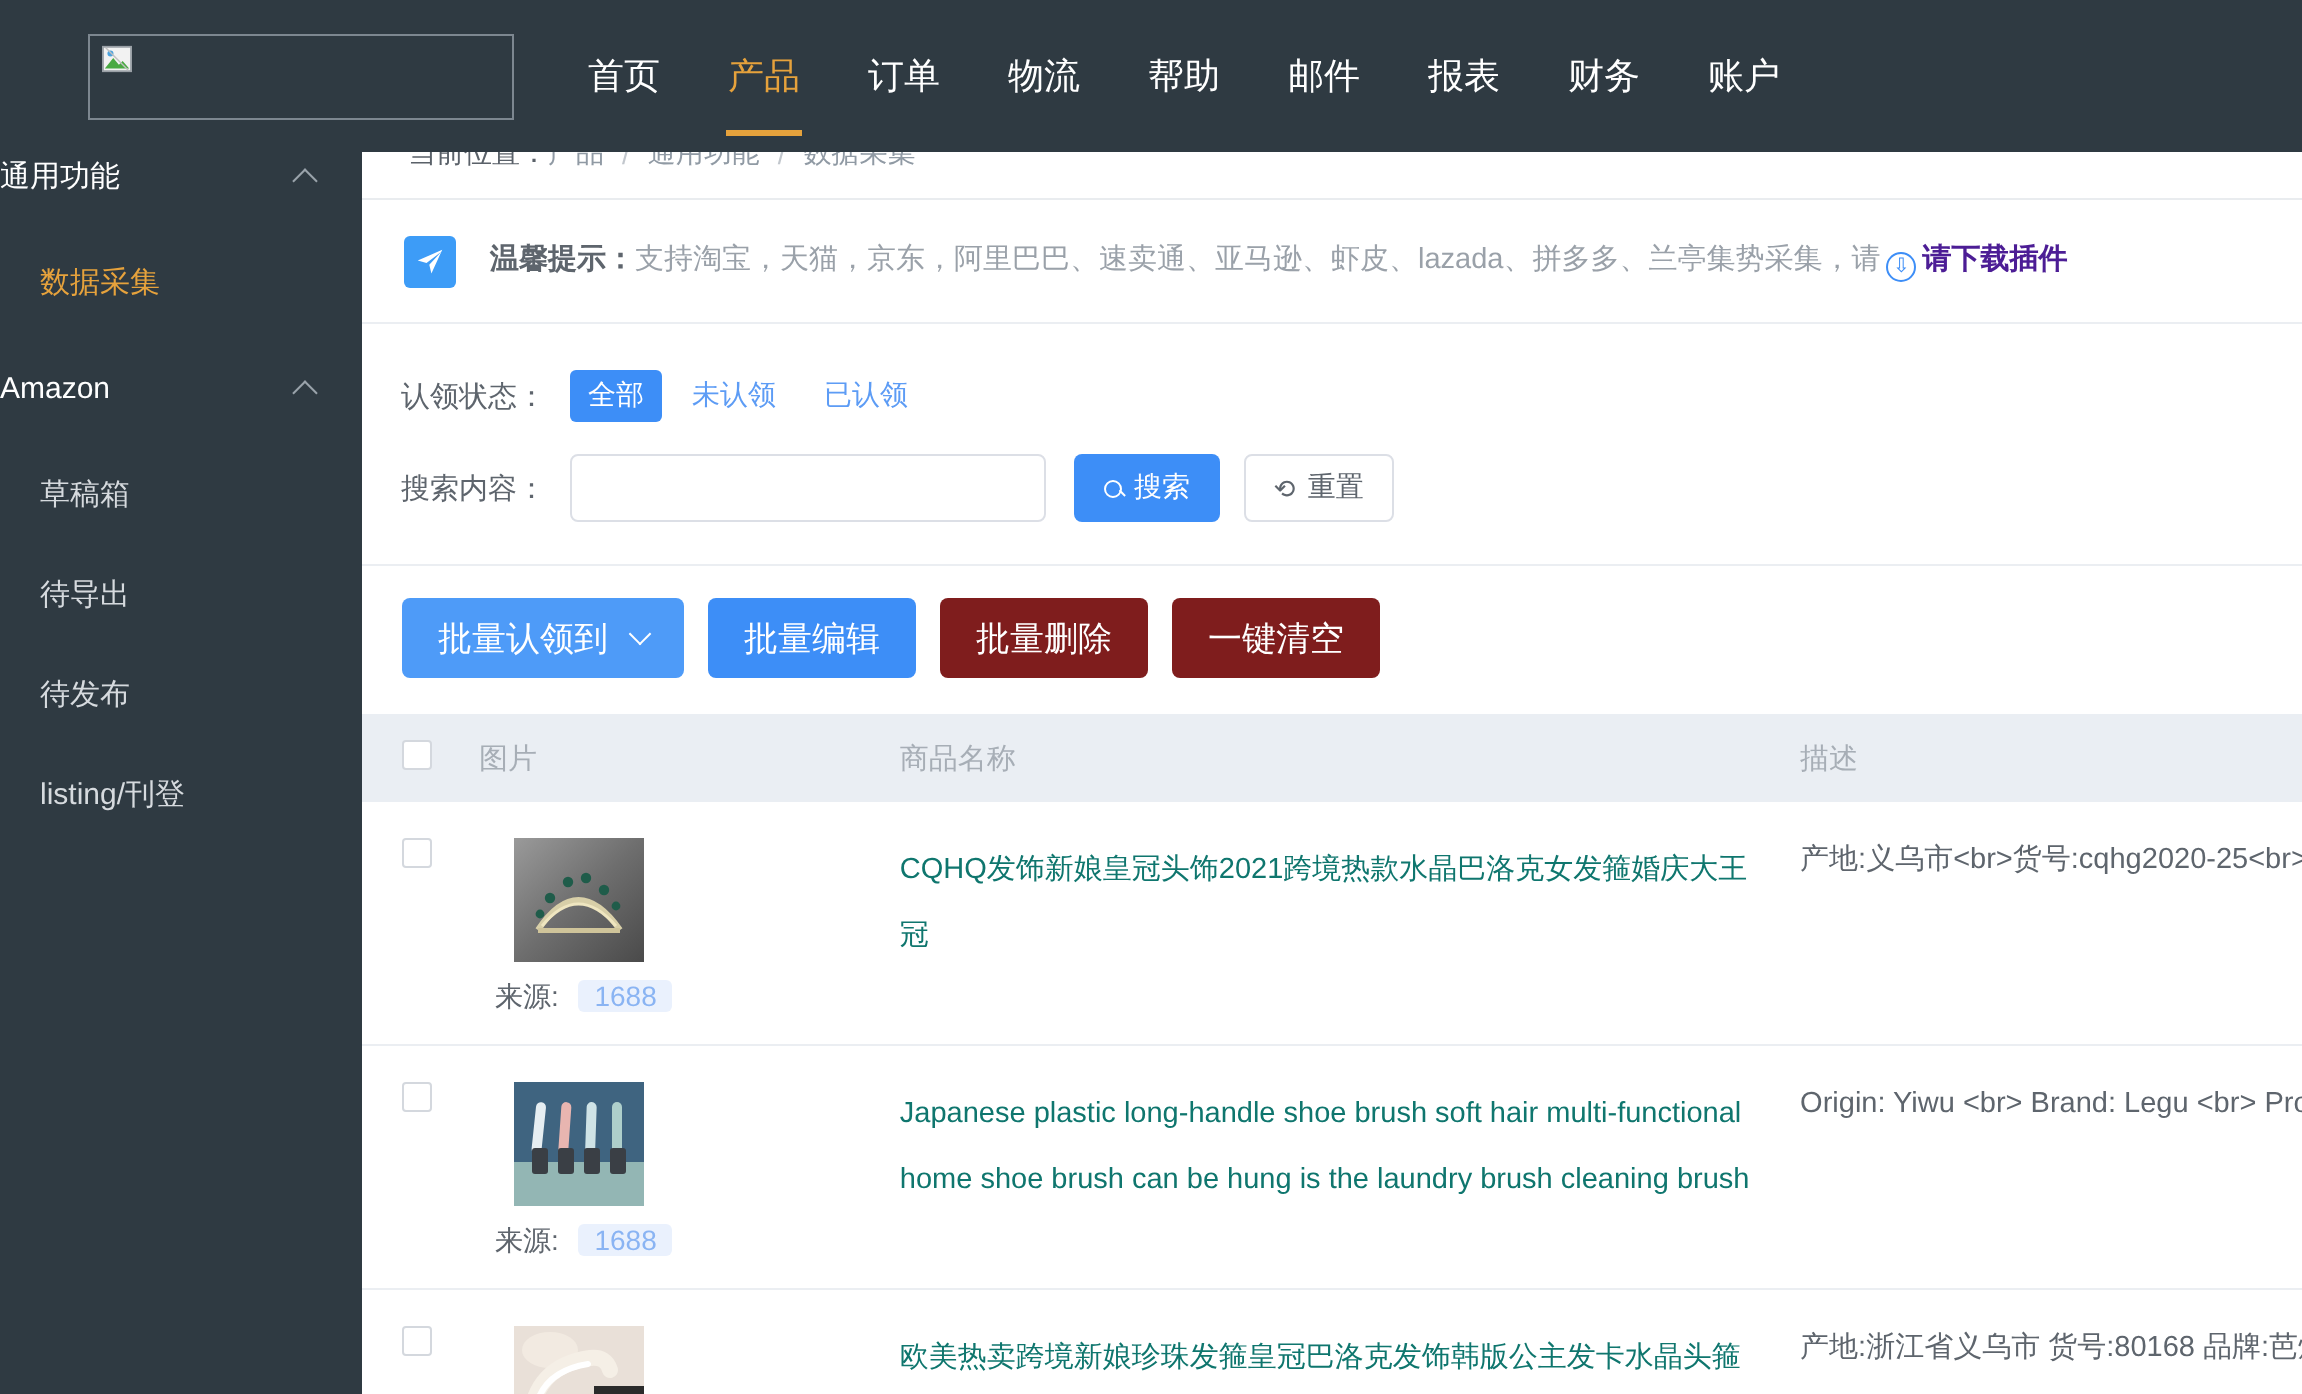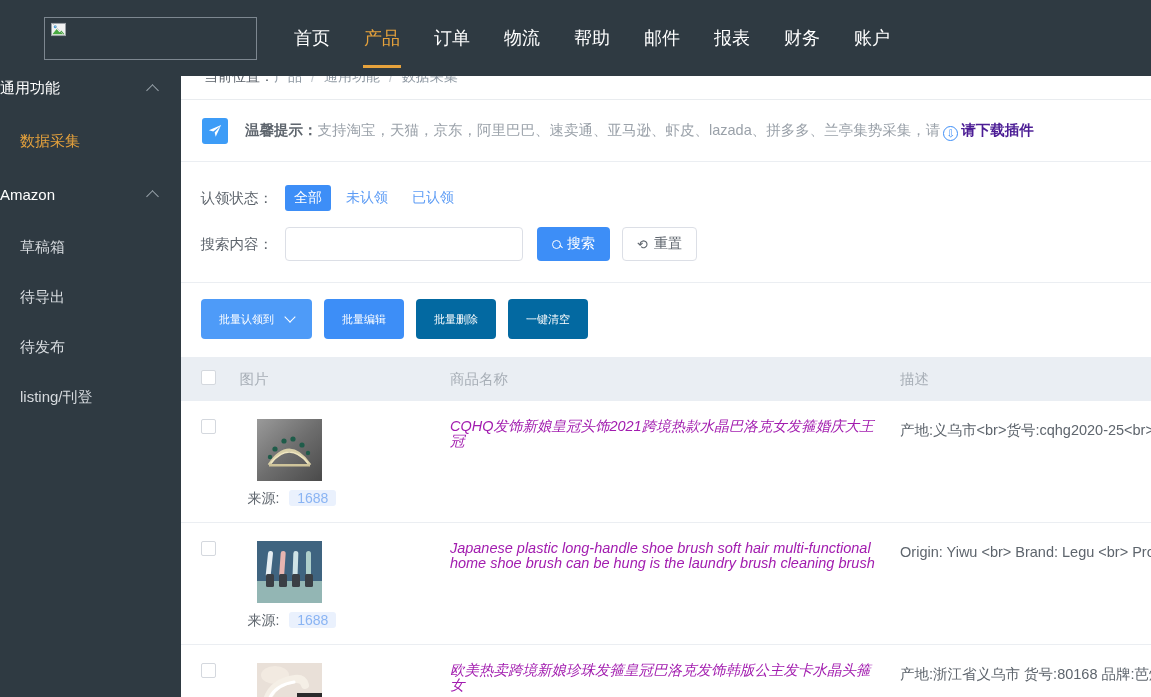--- a/index.html
+++ b/index.html
@@ -131,27 +131,27 @@
   }
   .mag::after {
     content: ""; position: absolute; width: 4px; height: 1.4px; background: currentColor;
     transform: rotate(45deg); right: -3px; bottom: 0px;
   }
   .refresh { margin-right: 6px; font-size: 13px; display:inline-block; transform: scaleX(-1); }
 
   
   .actions { display: flex; gap: 12px; padding: 16px 0 18px 20px; }
   .abtn {
-    height: 40px; border-radius: 4px; font-size: 11px; color: #fff; border: none;
+    height: 40px; border-radius: 4px; font-size: 17px; color: #fff; border: none;
     display: inline-flex; align-items: center; justify-content: center;
     padding: 4px 18px; cursor: pointer; white-space: nowrap;
   }
   .abtn.blue { background: #3d8ef7; }
   .abtn.blue.light { background: #4e9bf8; }
-  .abtn.red { background: #0369a1; }
+  .abtn.red { background: #7f1d1d; }
   .chev {
     width: 8px; height: 8px; border-right: 1.6px solid #fff; border-bottom: 1.6px solid #fff;
     transform: rotate(45deg); margin-left: 12px; margin-top: -4px;
   }
 
   
   .table { width: 100%; border-collapse: collapse; table-layout: fixed; }
   .table thead th {
     background: #eaeef3; color: #a7aeb6; font-weight: normal; font-size: 14.5px;
     text-align: left; height: 44px; padding: 0; vertical-align: middle; margin-left: 16px;
@@ -174,21 +174,21 @@
     border: 0; background: #cfcfcf;
   }
   .src-line {
     margin-top: 9px; font-size: 14px; color: #5e656d; white-space: nowrap;
     padding-left: 3px;
   }
   .src-badge {
     background: #eaf1fd; color: #8ab4f3; border-radius: 3px; padding: 0 8px;
     margin-left: 6px; font-size: 14px;
   }
-  .pname { color: #a21caf; line-height: 15px; padding-right: 22px; cursor: pointer; font-style: italic; }
+  .pname { color: #0f766e; line-height: 33px; padding-right: 22px; cursor: pointer; }
   .pdesc { color: #5e656d; line-height: 23px; white-space: nowrap; overflow: hidden; }
 
   
   .tbl-clip { overflow: hidden; width: 970px; }
   .tbl-inner { width: 1140px; }
 </style>
 </head>
 <body>
 
 <div class="app">

